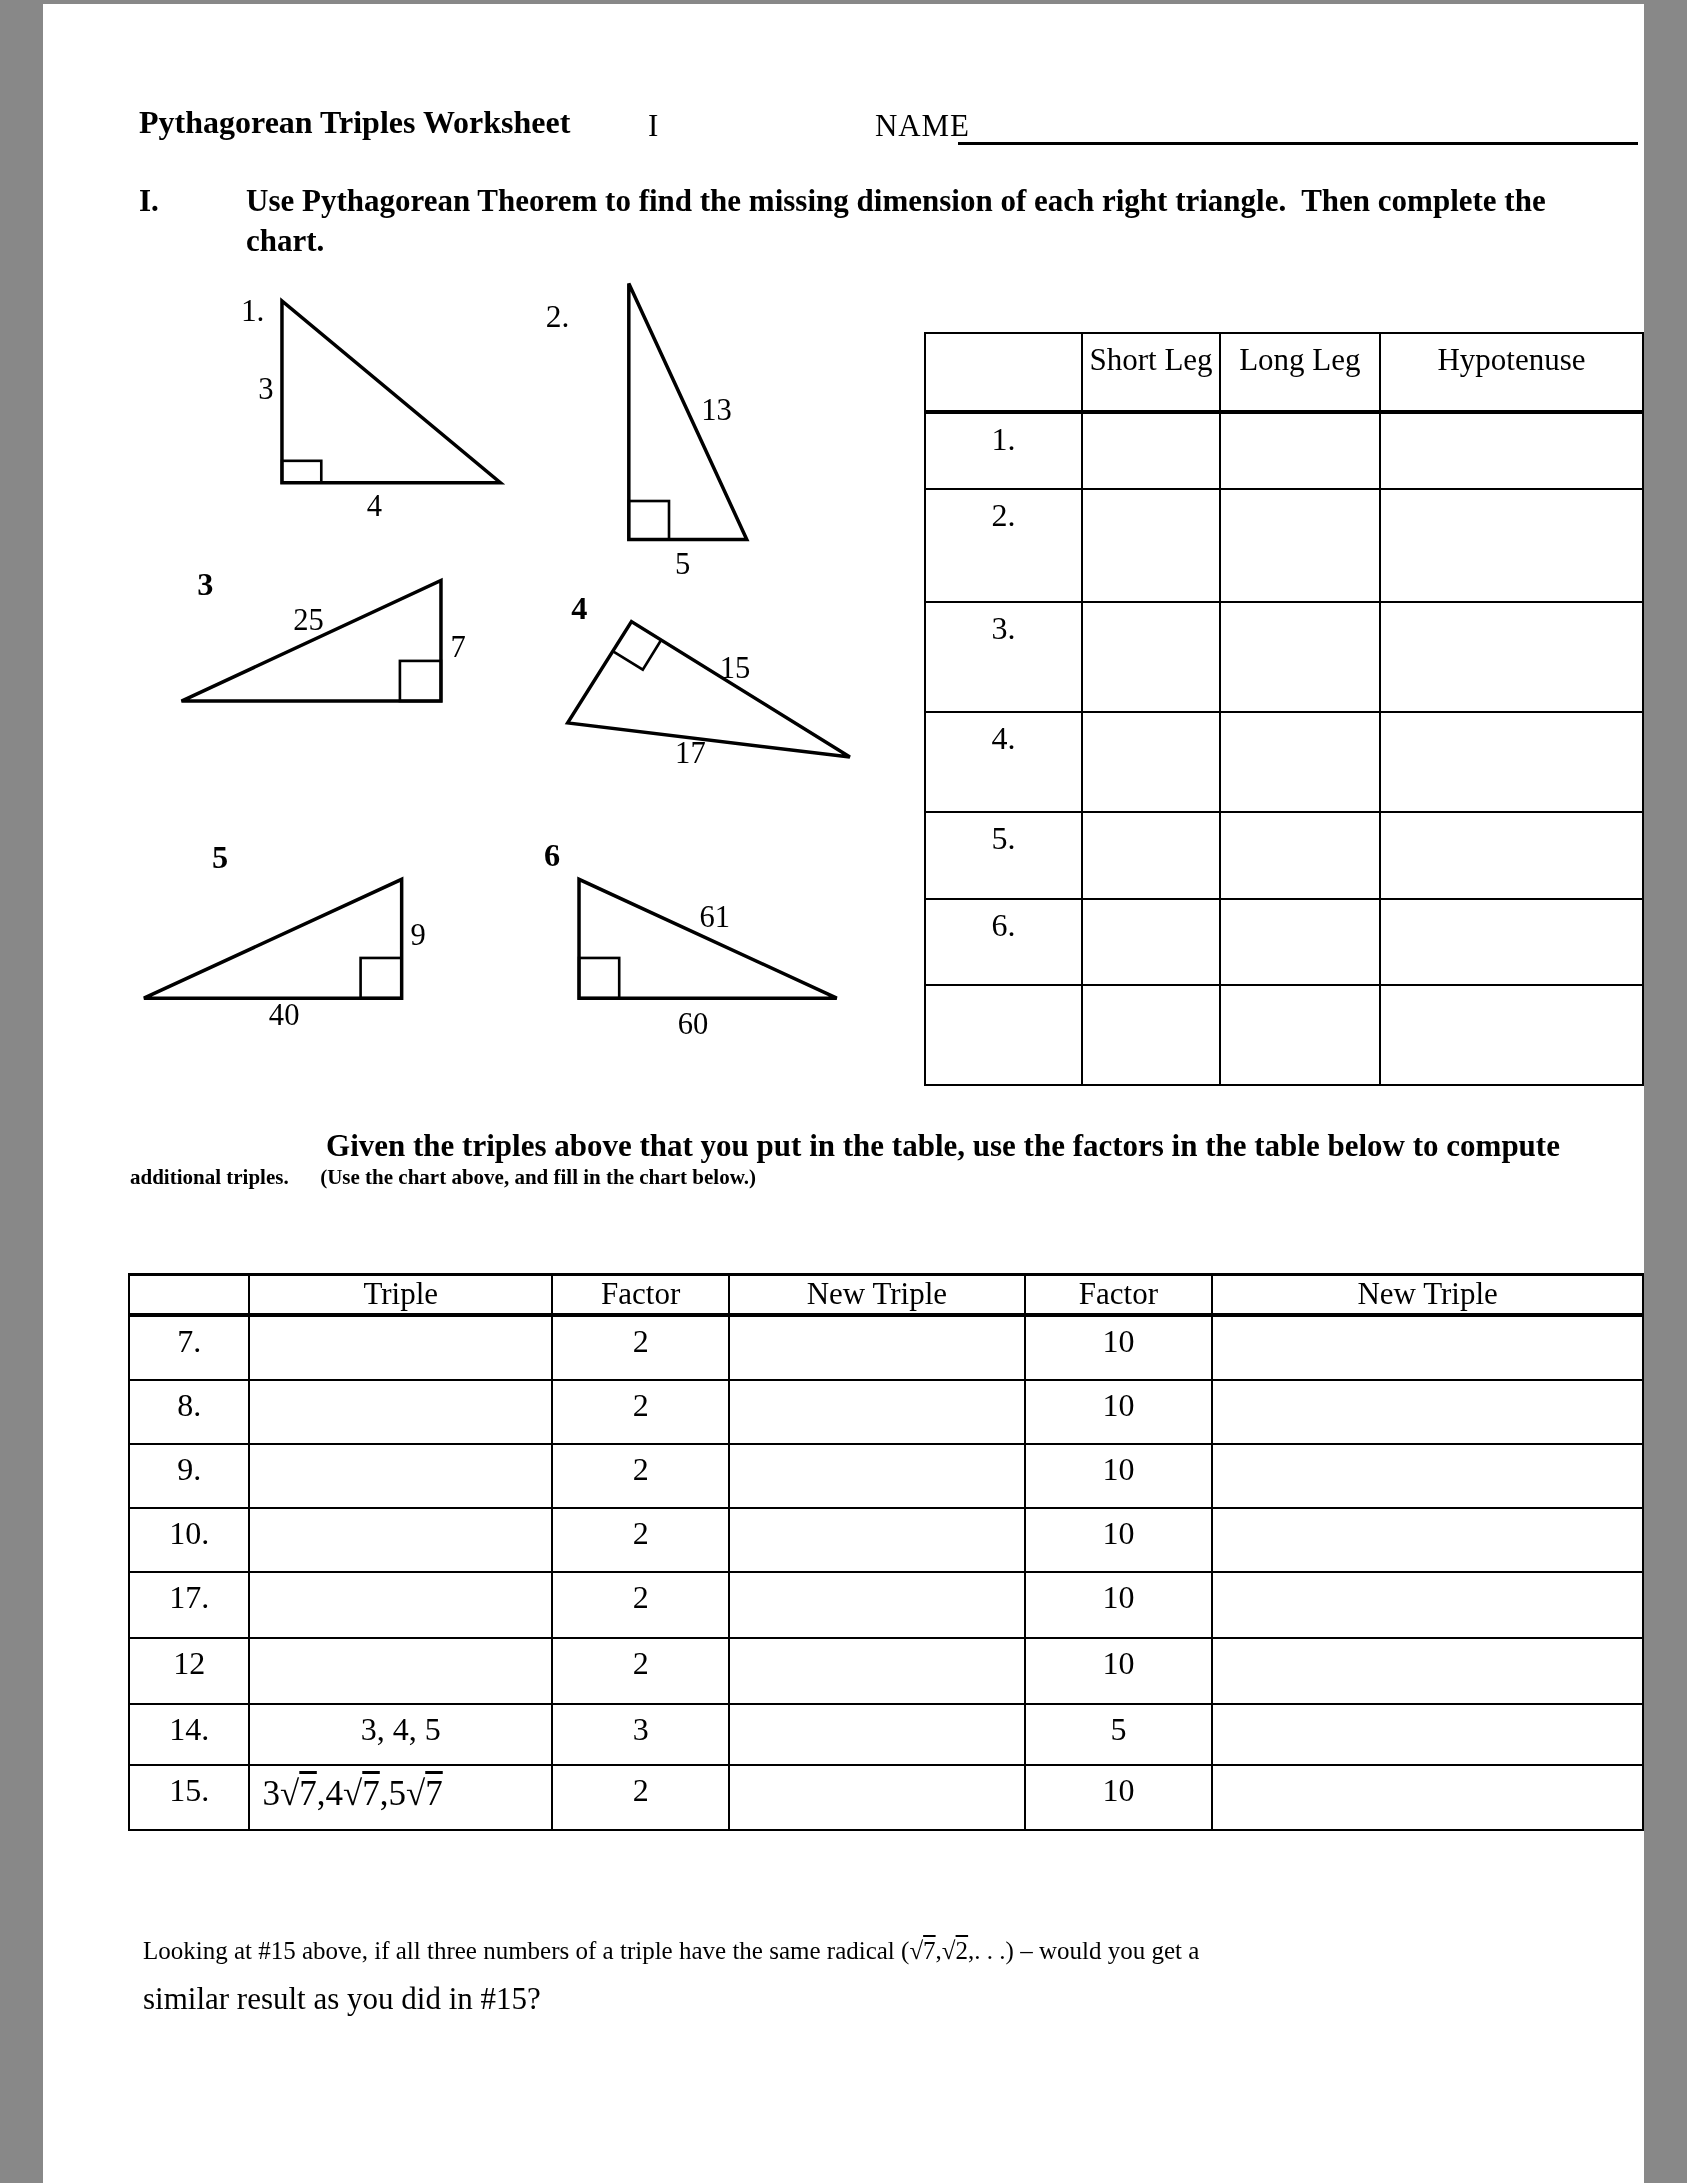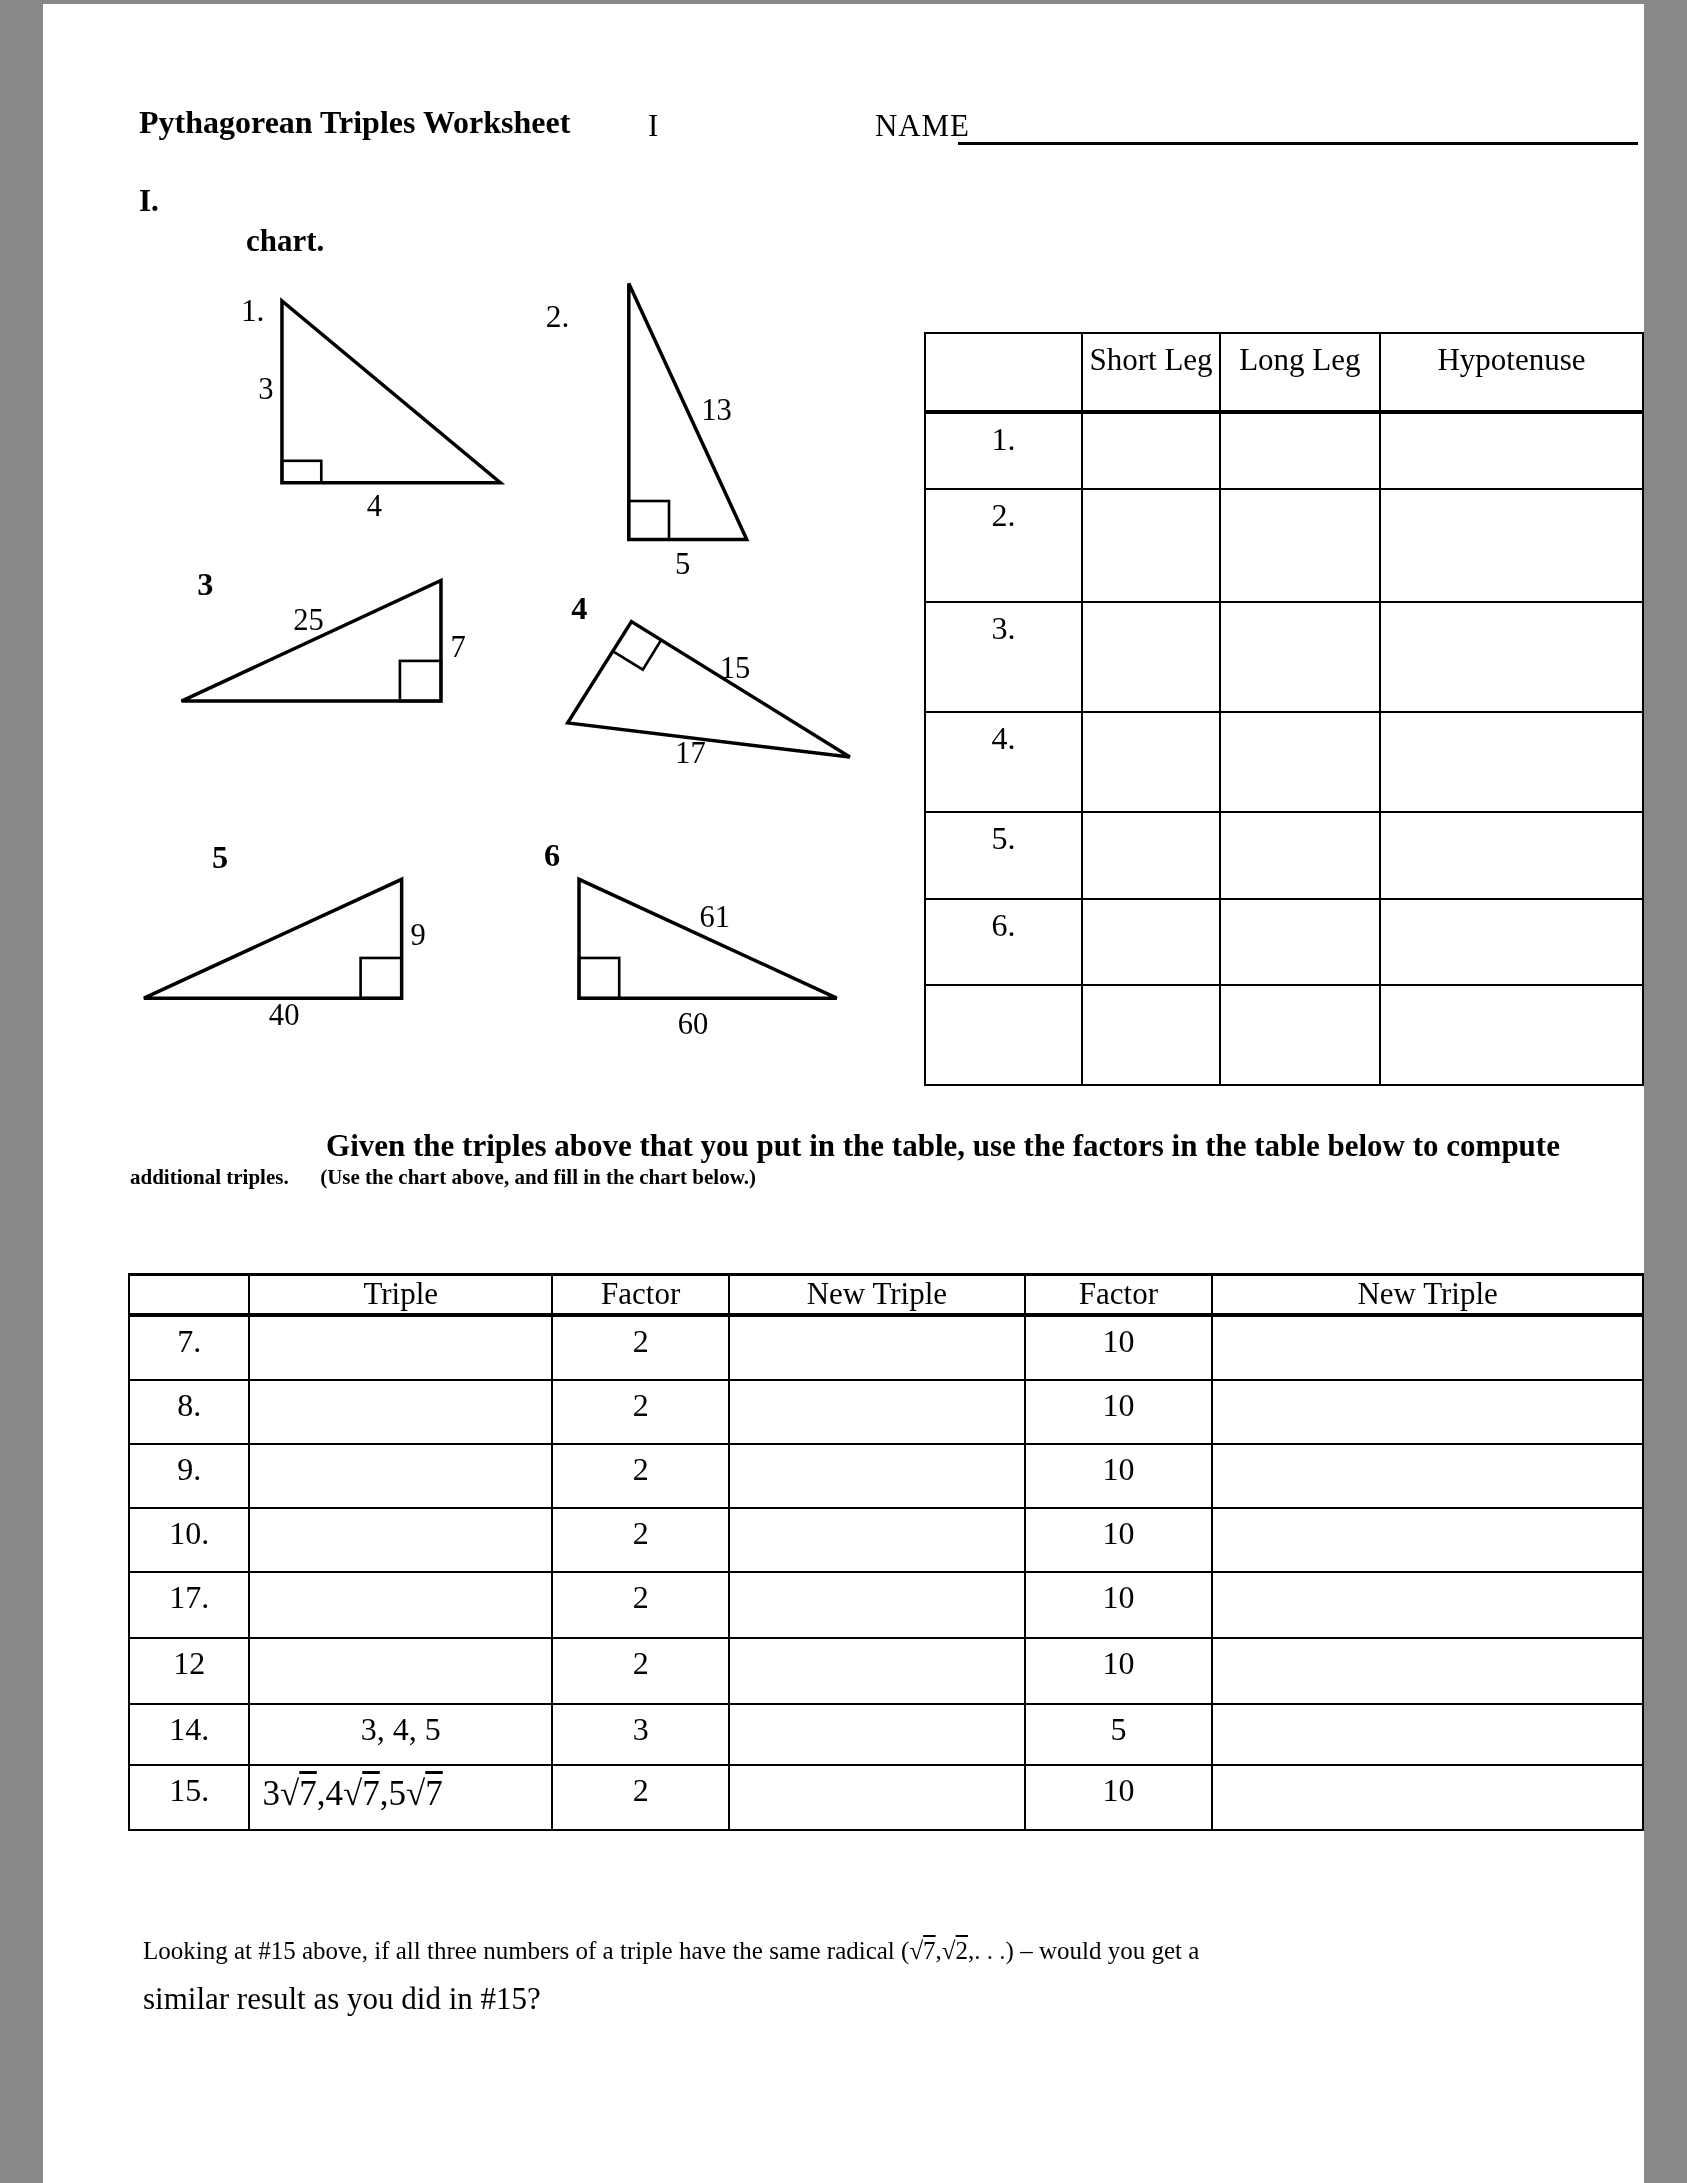--- a/index.html
+++ b/index.html
@@ -58,20 +58,21 @@
 <body>
 
 <div class="page">
 
   <div class="abs title">Pythagorean Triples Worksheet</div>
   <div class="abs numeral">I</div>
   <div class="abs name-label">NAME</div>
   <div class="abs name-line"></div>
 
   <div class="abs sec-marker">I.</div>
+  <div class="abs sec-line1">Use Pythagorean Theorem to find the missing dimension of each right triangle.&nbsp; Then complete the</div>
   <div class="abs sec-line2">chart.</div>
 
   <svg class="abs tri-svg" viewBox="90 300 880 950" xmlns="http://www.w3.org/2000/svg">
     <g>
       <polygon points="273,340 273,548 523,548"></polygon>
       <rect x="273" y="523" width="45" height="25"></rect>
       <text class="big" x="226" y="363">1.</text>
       <text x="246" y="452">3</text>
       <text x="370" y="586">4</text>
     </g>

